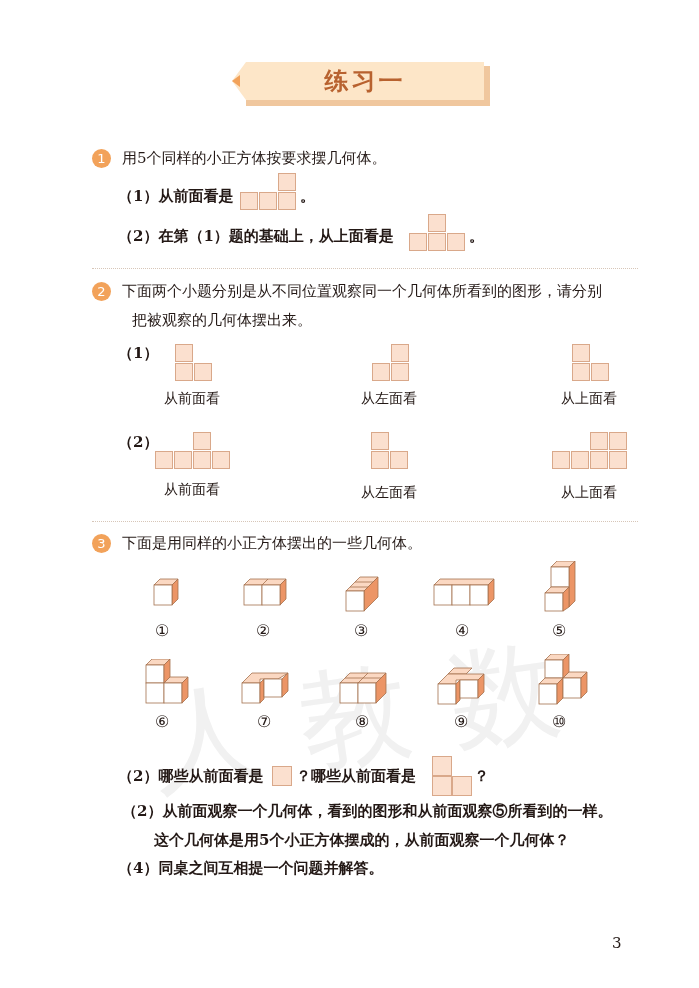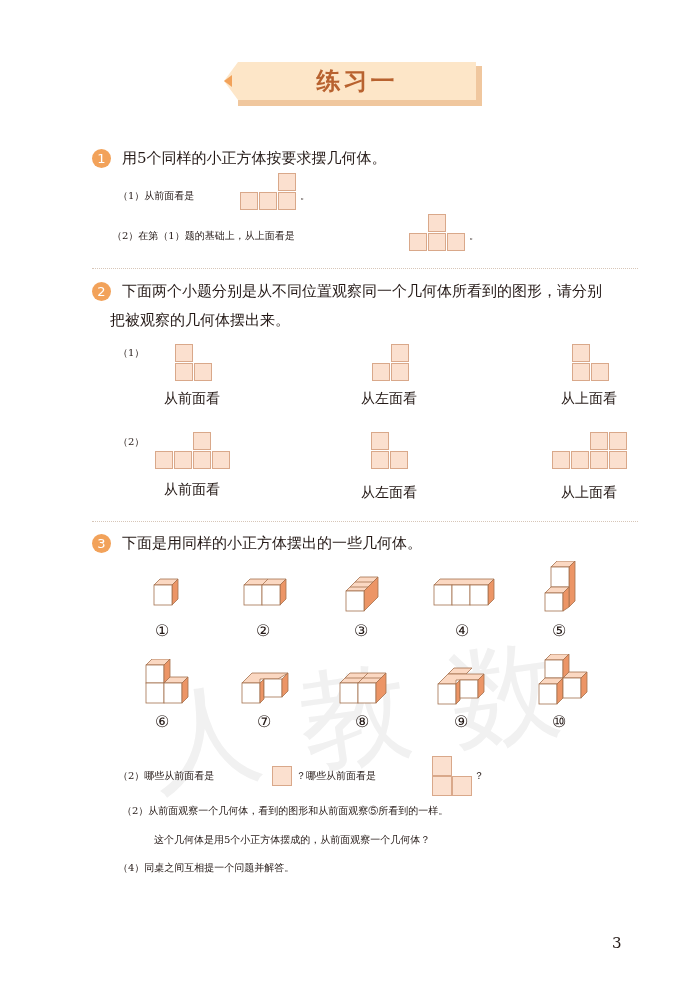--- a/index.html
+++ b/index.html
@@ -1,29 +1,29 @@
 <!DOCTYPE html>
 <html><head>
 <meta charset="utf-8">
 <style>
   html,body{margin:0;padding:0;background:#fff;}
   body{width:699px;height:988px;position:relative;overflow:hidden;
        font-family:"DejaVu Serif","Liberation Serif",serif;color:#231815;}
   .abs{position:absolute;}
-  .banner{left:224px;top:62px;width:258px;height:44px;}
+  .banner{left:232px;top:62px;width:258px;height:44px;}
   .banner .shadow{position:absolute;left:14px;top:4px;width:244px;height:40px;background:#f0c79e;}
   .banner .body{position:absolute;left:14px;top:0;width:238px;height:38px;background:#fde6c8;}
   .banner .tip{position:absolute;left:0;top:0;width:0;height:0;border-top:19px solid transparent;border-bottom:19px solid transparent;border-right:14px solid #fde6c8;}
   .banner .tipdot{position:absolute;left:0;top:13px;width:0;height:0;border-top:6px solid transparent;border-bottom:6px solid transparent;border-right:8px solid #f2a25a;}
   .banner .title{position:absolute;left:14px;top:0;width:238px;height:38px;line-height:38px;text-align:center;
        font-size:24px;font-weight:bold;color:#b8622f;letter-spacing:3px;font-family:"DejaVu Serif",serif;}
   .qnum{width:19px;height:19px;border-radius:50%;background:#f2a25a;color:#fff;font-size:13px;
         text-align:center;line-height:19px;font-family:"DejaVu Sans",sans-serif;}
   .txt{font-size:15px;white-space:nowrap;line-height:20px;}
-  .sub{font-size:10px;white-space:nowrap;line-height:20px;}
+  .sub{font-size:15px;white-space:nowrap;line-height:20px;font-weight:bold;}
   .sq{position:absolute;width:18px;height:18px;background:#fbe0cf;border:1px solid #d9a88a;box-sizing:border-box;}
   .shape{position:absolute;}
   .divider{left:92px;width:546px;height:0;border-top:1.5px dotted #d7c6b8;}
   .cap{font-size:14px;white-space:nowrap;}
   .circ{font-size:16px;white-space:nowrap;}
   .wm{left:150px;top:640px;font-size:110px;color:#f1f1f1;font-family:"DejaVu Serif",serif;letter-spacing:40px;transform:rotate(-8deg);pointer-events:none;}
   .pagenum{left:612px;top:934px;font-size:15px;}
   svg .fr{fill:#fff;stroke:#a4714e;stroke-width:0.8;}
   svg .tp{fill:#fbd8c2;stroke:#a4714e;stroke-width:0.8;}
   svg .sd{fill:#ec9566;stroke:#a4714e;stroke-width:0.8;}
@@ -46,34 +46,34 @@
 
 <div class="abs sub" style="left:118px;top:186px;">（1）从前面看是</div>
 <div class="shape" style="left:240px;top:173px;">
   <div class="sq" style="left:0;top:19px;"></div>
     <div class="sq" style="left:19px;top:19px;"></div>
     <div class="sq" style="left:38px;top:19px;"></div>
   <div class="sq" style="left:38px;top:0;"></div>
 </div>
 <div class="abs sub" style="left:300px;top:186px;">。</div>
 
-<div class="abs sub" style="left:112px;top:226px;">（2）在第（1）题的基础上，从上面看是</div>
+<div class="abs sub" style="left:118px;top:226px;">（2）在第（1）题的基础上，从上面看是</div>
 <div class="shape" style="left:409px;top:214px;">
   <div class="sq" style="left:0;top:19px;"></div>
     <div class="sq" style="left:19px;top:19px;"></div>
     <div class="sq" style="left:38px;top:19px;"></div>
   <div class="sq" style="left:19px;top:0;"></div>
 </div>
 <div class="abs sub" style="left:469px;top:226px;">。</div>
 
 <div class="abs divider" style="top:268px;"></div>
 
 <div class="abs qnum" style="left:92px;top:282px;">2</div>
 <div class="abs txt" style="left:122px;top:281px;">下面两个小题分别是从不同位置观察同一个几何体所看到的图形，请分别</div>
-<div class="abs txt" style="left:110px;top:310px;">把被观察的几何体摆出来。</div>
+<div class="abs txt" style="left:132px;top:310px;">把被观察的几何体摆出来。</div>
 
 <div class="abs sub" style="left:118px;top:343px;">（1）</div>
 <div class="shape" style="left:175px;top:344px;">
   <div class="sq" style="left:0;top:0;"></div>
     <div class="sq" style="left:0;top:19px;"></div>
     <div class="sq" style="left:19px;top:19px;"></div>
 </div>
 <div class="abs cap" style="left:164px;top:390px;">从前面看</div>
 <div class="shape" style="left:372px;top:344px;">
   <div class="sq" style="left:19px;top:0;"></div>

